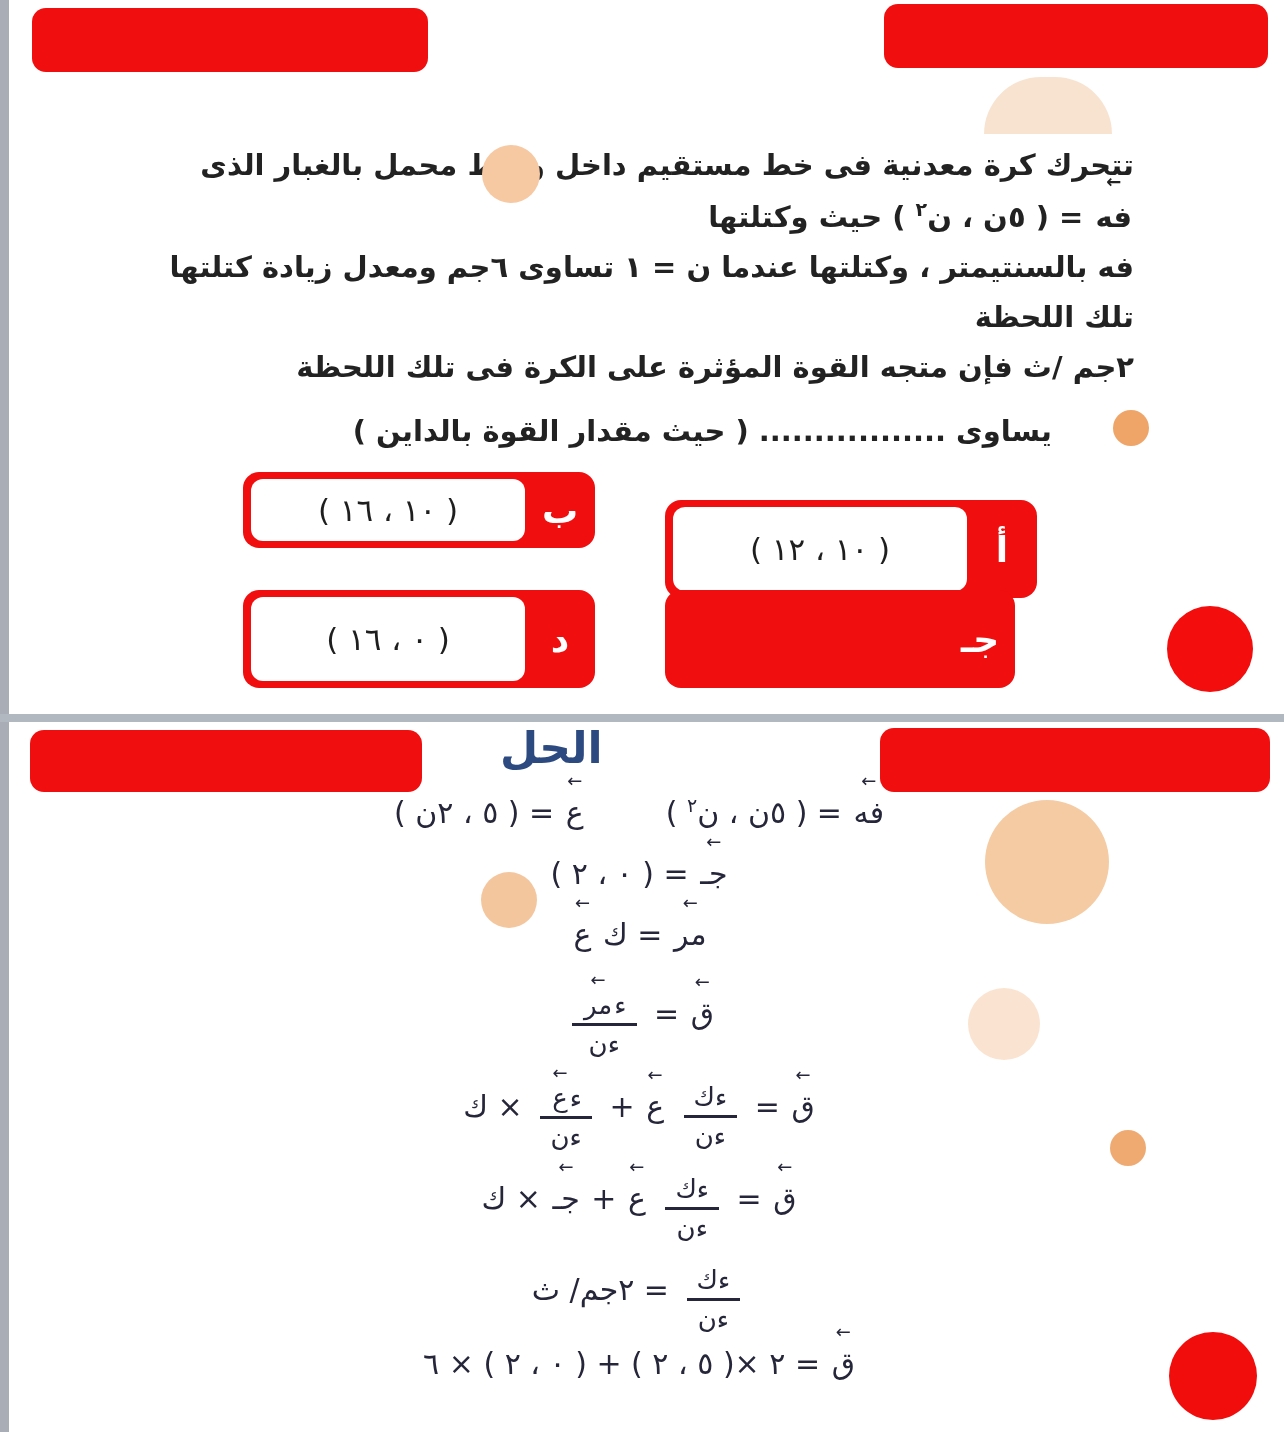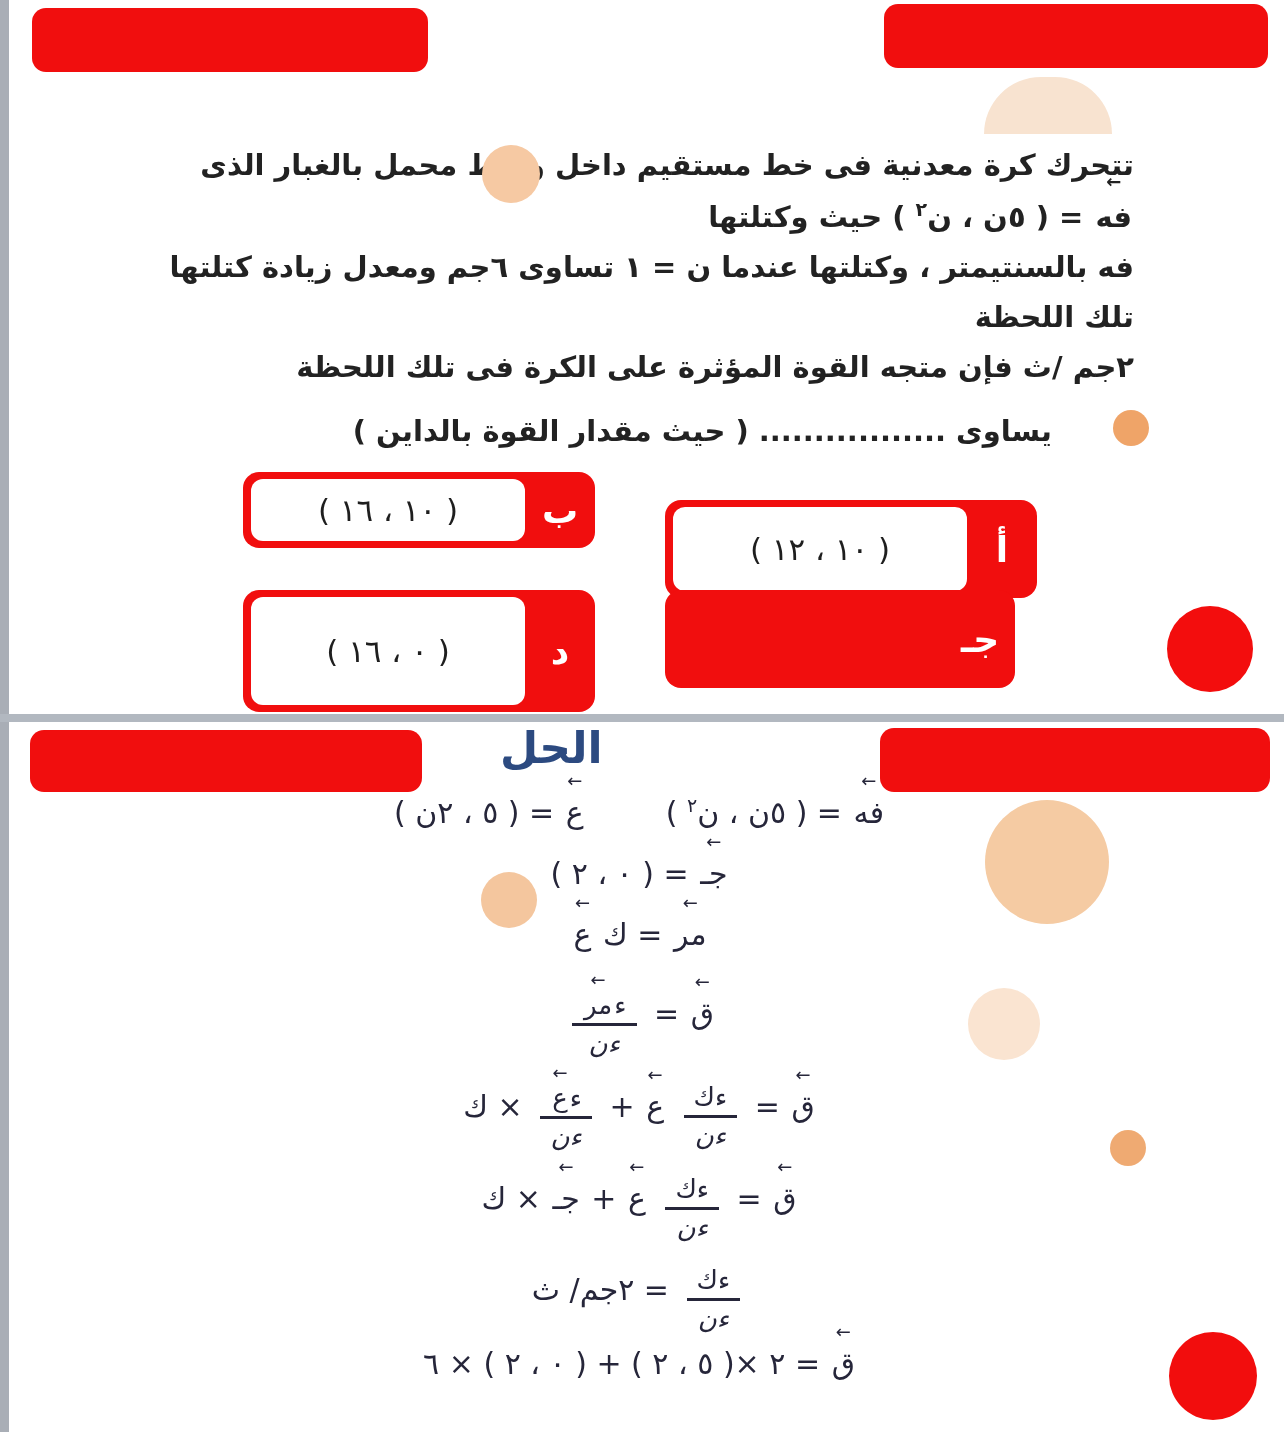--- a/index.html
+++ b/index.html
@@ -31,21 +31,21 @@
     position:absolute;right:150px;top:140px;width:1010px;direction:rtl;text-align:right;
     font-size:29px;font-weight:bold;color:#222;z-index:2;
   }
   .qline{line-height:50px;}
   .qline.last{margin-top:14px;padding-right:82px;}
   
   .option{position:absolute;background:#f10e0e;border-radius:16px;z-index:2;cursor:pointer;}
   .opt-a{left:665px;top:468px;width:372px;height:98px;margin-top:32px;}
   .opt-b{left:243px;top:472px;width:352px;height:76px;}
   .opt-g{left:665px;top:590px;width:350px;height:98px;}
-  .opt-d{left:243px;top:590px;width:352px;height:122px;}
+  .opt-d{left:243px;top:590px;width:352px;height:98px;}
   .option .inner{
     position:absolute;left:8px;top:7px;bottom:7px;right:70px;background:#ffffff;border-radius:12px;
     display:flex;align-items:center;justify-content:center;direction:rtl;
     font-size:31px;color:#1e1e1e;
   }
   .option .tag{
     position:absolute;right:0;top:0;bottom:0;width:70px;display:flex;align-items:center;justify-content:center;
     color:#ffffff;font-size:36px;font-weight:bold;direction:rtl;
   }
   
@@ -58,21 +58,21 @@
     font-size:30px;z-index:2;
   }
   .sline{text-align:center;min-height:55px;padding:3px 0;line-height:44px;}
   .sline.f{min-height:82px;}
   .vec{position:relative;display:inline-block;padding:2px 2px 0;}
   .vec .va{position:absolute;top:-16px;left:0;right:0;text-align:center;font-size:18px;line-height:16px;}
   .vec .vb{display:inline;}
   sup.sup{vertical-align:super;font-size:19px;line-height:0;}
   .frac{display:inline-block;vertical-align:middle;text-align:center;margin:0 8px;}
   .frac .fn{display:block;border-bottom:3px solid currentColor;padding:16px 10px 3px;font-size:26px;line-height:30px;}
-  .frac .fd{display:block;padding:3px 10px 0;font-size:26px;line-height:30px;font-style:italic;}
+  .frac .fd{display:block;padding:3px 10px 0;font-size:26px;line-height:30px;}
   .sp{display:inline-block;height:1px;}
 </style>
 </head>
 <body>
 
 <div class="left-strip"></div>
 <div class="divider"></div>
 
 <div class="redact" id="r1"></div>
 <div class="redact" id="r2"></div>

